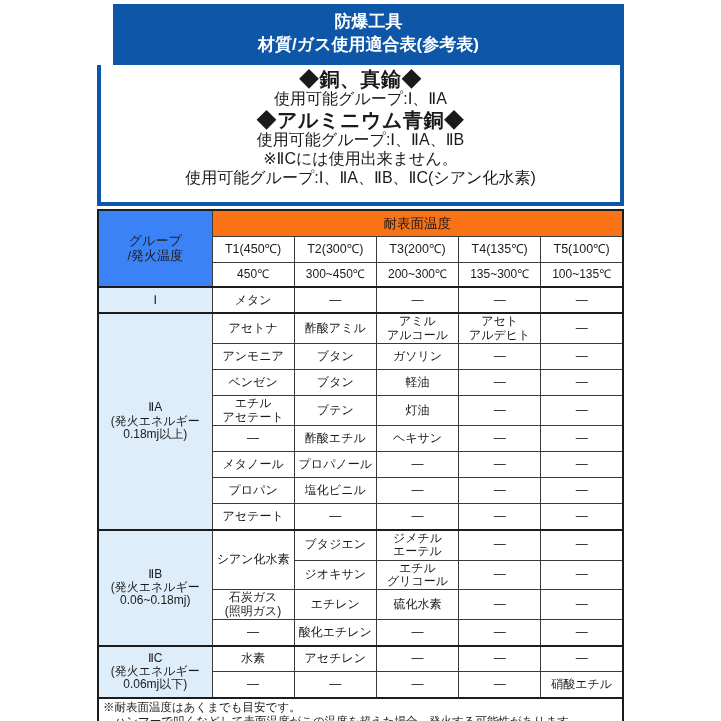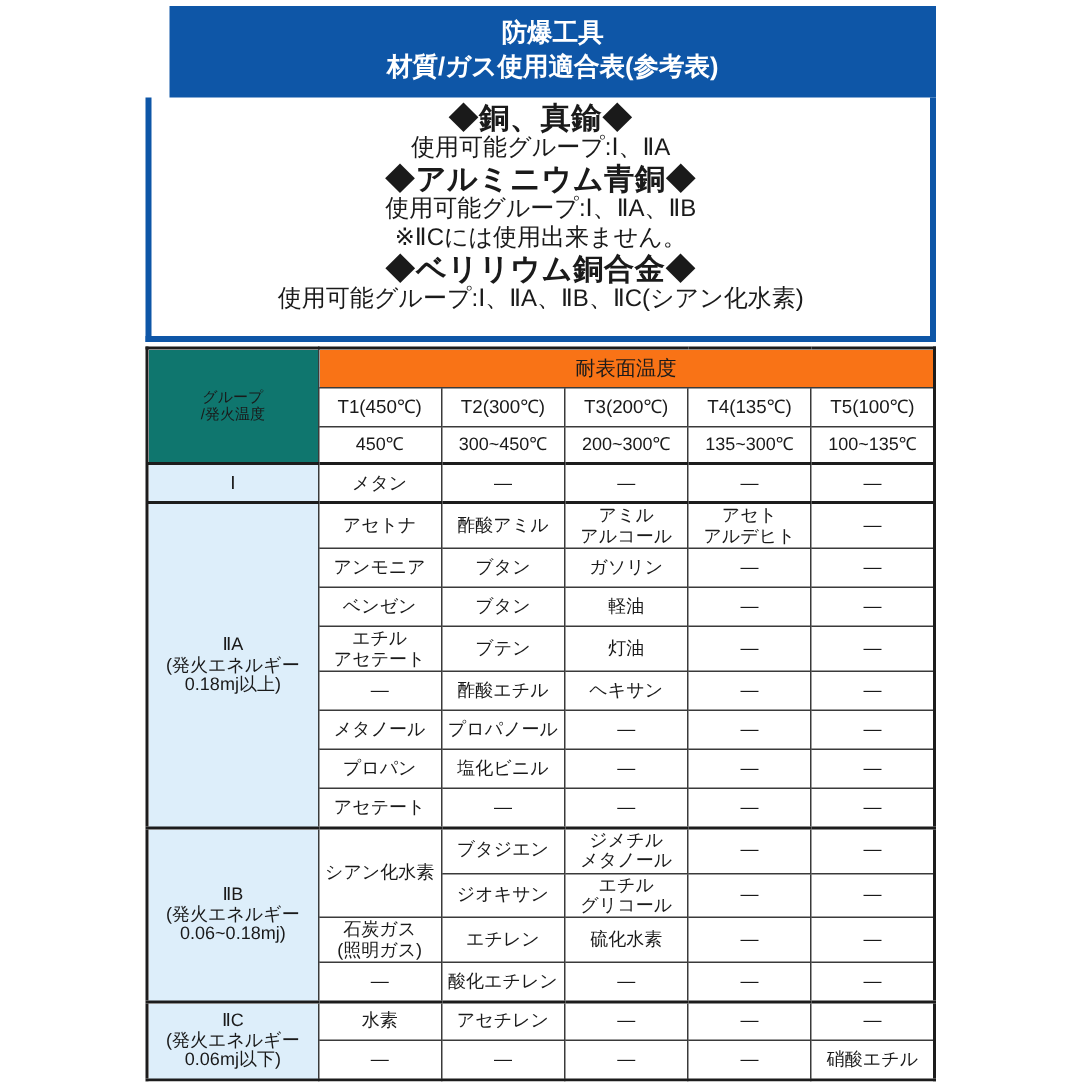--- a/index.html
+++ b/index.html
@@ -52,21 +52,21 @@
     line-height: 1.12;
     overflow: hidden;
   }
   table.compat { border: 2px solid #1c1c1c; }
   thead tr { height: 26px; }
   thead tr.range-row { height: 25px; }
   tbody tr { height: 26px; }
   tbody tr.h2 { height: 29px; }
   tfoot tr { height: 27px; }
 
-  td.corner { background: #0f766e; font-size: 10px; }
+  td.corner { background: #3b82f6; font-size: 13px; }
   td.surface { background: #f97316; font-size: 13.5px; }
   td.tclass { font-size: 12.5px; }
   td.group-cell { background: #ddeefa; font-size: 12px; }
   tbody tr.group-first td { border-top: 2px solid #1c1c1c; }
   tfoot td.footnote {
     border-top: 2px solid #1c1c1c;
     text-align: left;
     font-size: 11.5px;
     padding: 2px 4px;
     line-height: 1.2;
@@ -82,21 +82,20 @@
     <div class="title-line1">防爆工具</div>
     <div class="title-line2">材質/ガス使用適合表(参考表)</div>
   </header>
 
   <section class="info-box">
     <div class="info-heading">◆銅、真鍮◆</div>
     <div class="info-line">使用可能グループ:Ⅰ、ⅡA</div>
     <div class="info-heading">◆アルミニウム青銅◆</div>
     <div class="info-line">使用可能グループ:Ⅰ、ⅡA、ⅡB</div>
     <div class="info-line">※ⅡCには使用出来ません。</div>
-    <div class="info-heading">◆ベリリウム銅合金◆</div>
     <div class="info-line">使用可能グループ:Ⅰ、ⅡA、ⅡB、ⅡC(シアン化水素)</div>
   </section>
 
   <table class="compat">
     <colgroup>
       <col style="width:114px">
       <col>
         <col>
         <col>
         <col>
@@ -194,21 +193,21 @@
           <td>―</td>
           <td>―</td>
         </tr>
         <tr class="group-first h2">
           <td class="group-cell" rowspan="4">ⅡB
 (発火エネルギー
 0.06~0.18mj)</td>
           <td rowspan="2">シアン化水素</td>
           <td>ブタジエン</td>
           <td>ジメチル
-メタノール</td>
+エーテル</td>
           <td>―</td>
           <td>―</td>
         </tr>
         <tr class="h2">
           <td>ジオキサン</td>
           <td>エチル
 グリコール</td>
           <td>―</td>
           <td>―</td>
         </tr>

